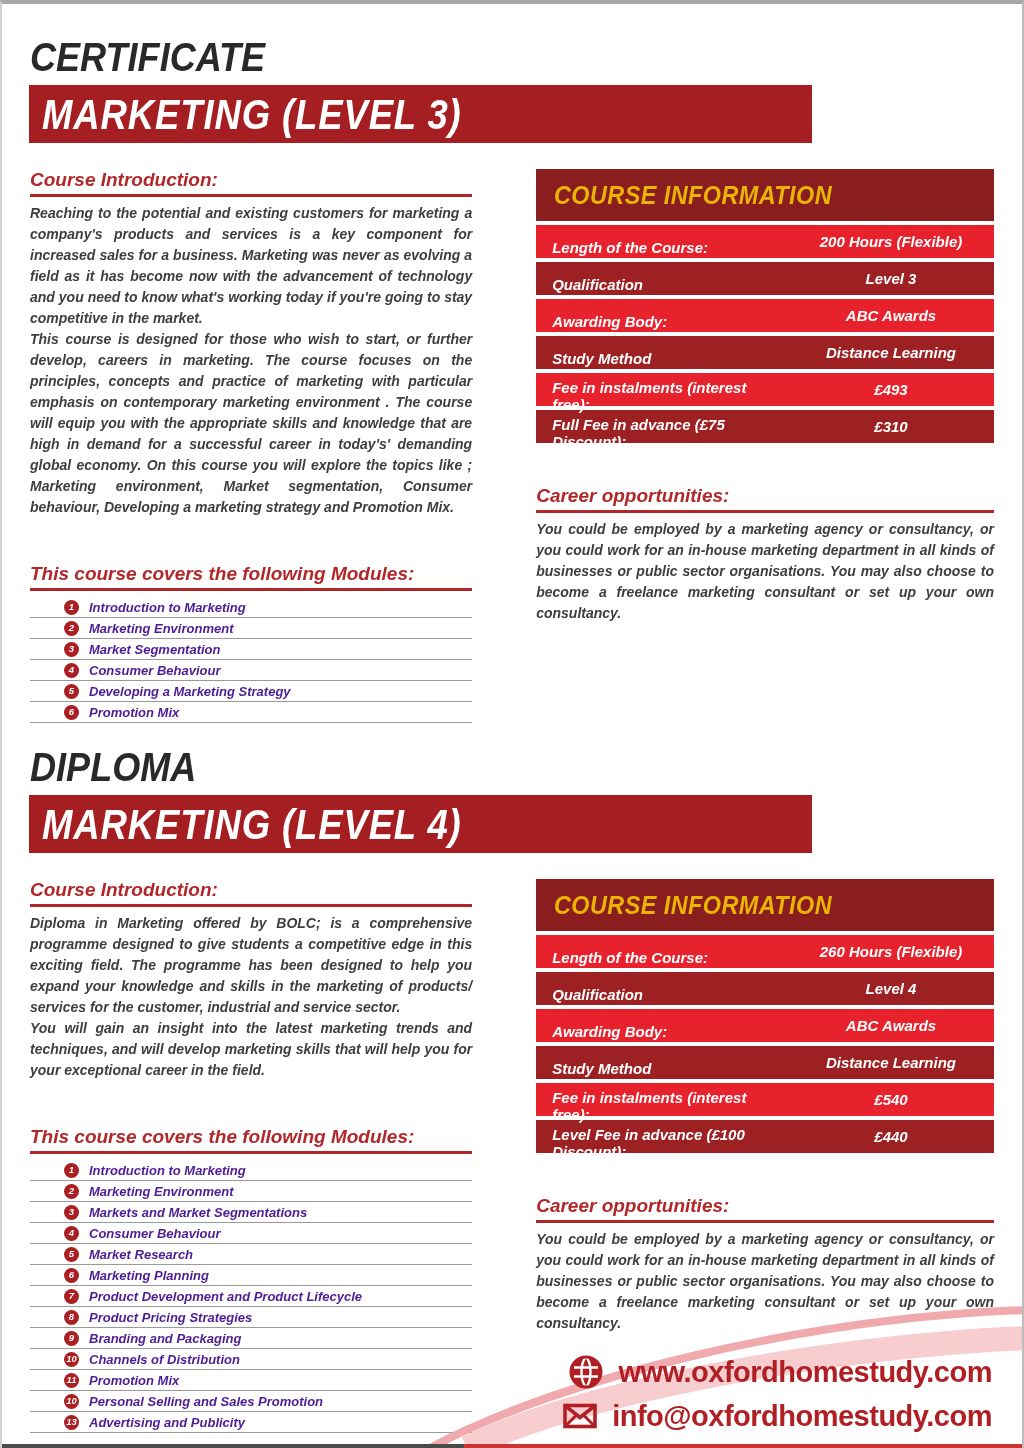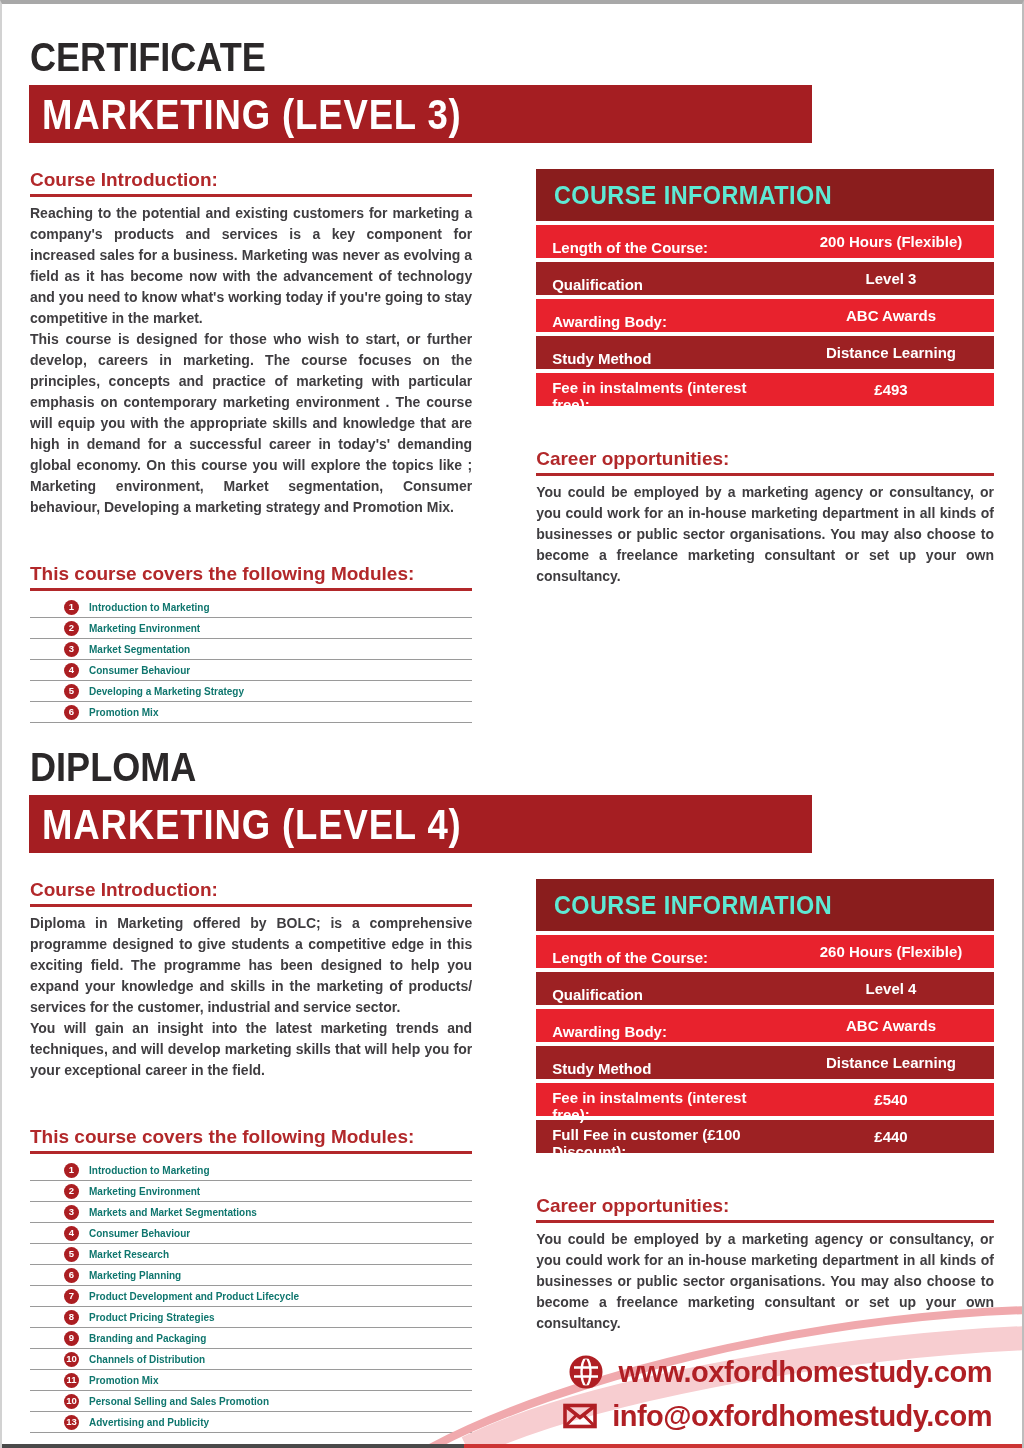--- a/index.html
+++ b/index.html
@@ -1,21 +1,21 @@
 <!DOCTYPE html>
 <html><head>
 <meta charset="utf-8">
 <style>
   html,body { margin:0; padding:0; background:#fff; }
   .page {
     position:relative; width:1024px; height:1448px; background:#ffffff;
     font-family:"Liberation Sans", sans-serif; overflow:hidden; box-sizing:border-box;
     border-top:4px solid #a8a8a8; border-left:2px solid #d2d2d2; border-right:2px solid #bdbdbd;
   }
-  .course { position:absolute; left:0; width:100%; }
+  .course { position:absolute; left:0; width:100%;font-style:italic; }
   #cert { top:33px; }
   #diploma { top:743px; }
 
   .kicker {
     margin-left:28px; font-size:41px; font-weight:800; color:#2b2829;
     line-height:1; display:inline-block; transform:scaleX(0.88); transform-origin:left;
     letter-spacing:0px;
   }
   .banner {
     margin-left:27px; margin-top:7px; width:783px; height:58px; background:#a51e22;
@@ -43,24 +43,24 @@
   .modules { list-style:none; margin:2px 0 0 0; padding:0; }
   .modules li {
     display:flex; align-items:center; gap:10px; height:21px;
     border-bottom:1.6px solid #9a9a9a; padding-left:34px; box-sizing:border-box;
   }
   .num {
     width:15px; height:15px; border-radius:50%; background:#ab1e22; color:#fff;
     font-size:9.5px; font-weight:800; display:flex; align-items:center; justify-content:center;
     flex:none; line-height:1;
   }
-  .mod-title { font-size:10px; font-weight:700; color:#0f766e; white-space:nowrap; }
+  .mod-title { font-size:13px; font-weight:700; color:#4c1d95; white-space:nowrap; }
 
   .info-header {
-    height:52px; background:#8a1d1d; color:#5eead4; display:flex; align-items:center;
+    height:52px; background:#8a1d1d; color:#eab308; display:flex; align-items:center;
     padding-left:18px; box-sizing:border-box;
   }
   .info-header span {
     font-size:26px; font-weight:800; letter-spacing:0.5px; display:inline-block;
     transform:scaleX(0.9); transform-origin:left;
   }
   .info-row {
     height:33px; margin-top:4px; display:flex; align-items:center;
     color:#fff; font-weight:700;
   }
@@ -148,20 +148,24 @@
               <span class="info-value">ABC Awards</span>
             </div>
           <div class="info-row dark">
               <span class="info-label">Study Method</span>
               <span class="info-value">Distance Learning</span>
             </div>
           <div class="info-row bright">
               <span class="info-label">Fee in instalments (interest free):</span>
               <span class="info-value">£493</span>
             </div>
+          <div class="info-row dark">
+              <span class="info-label">Full Fee in advance (£75 Discount):</span>
+              <span class="info-value">£310</span>
+            </div>
         </div>
 
         <h3 class="sec-heading career-heading">Career opportunities:</h3>
         <p class="para">You could be employed by a marketing agency or consultancy, or you could work for an in-house marketing department in all kinds of businesses or public sector organisations. You may also choose to become a freelance marketing consultant or set up your own consultancy.</p>
       </div>
     </div>
   </section>
 
   <section class="course" id="diploma">
     <div class="kicker">DIPLOMA</div>
@@ -251,21 +255,21 @@
             </div>
           <div class="info-row dark">
               <span class="info-label">Study Method</span>
               <span class="info-value">Distance Learning</span>
             </div>
           <div class="info-row bright">
               <span class="info-label">Fee in instalments (interest free):</span>
               <span class="info-value">£540</span>
             </div>
           <div class="info-row dark">
-              <span class="info-label">Full Fee in customer (£100 Discount):</span>
+              <span class="info-label">Level Fee in advance (£100 Discount):</span>
               <span class="info-value">£440</span>
             </div>
         </div>
 
         <h3 class="sec-heading career-heading">Career opportunities:</h3>
         <p class="para">You could be employed by a marketing agency or consultancy, or you could work for an in-house marketing department in all kinds of businesses or public sector organisations. You may also choose to become a freelance marketing consultant or set up your own consultancy.</p>
       </div>
     </div>
   </section>
 

